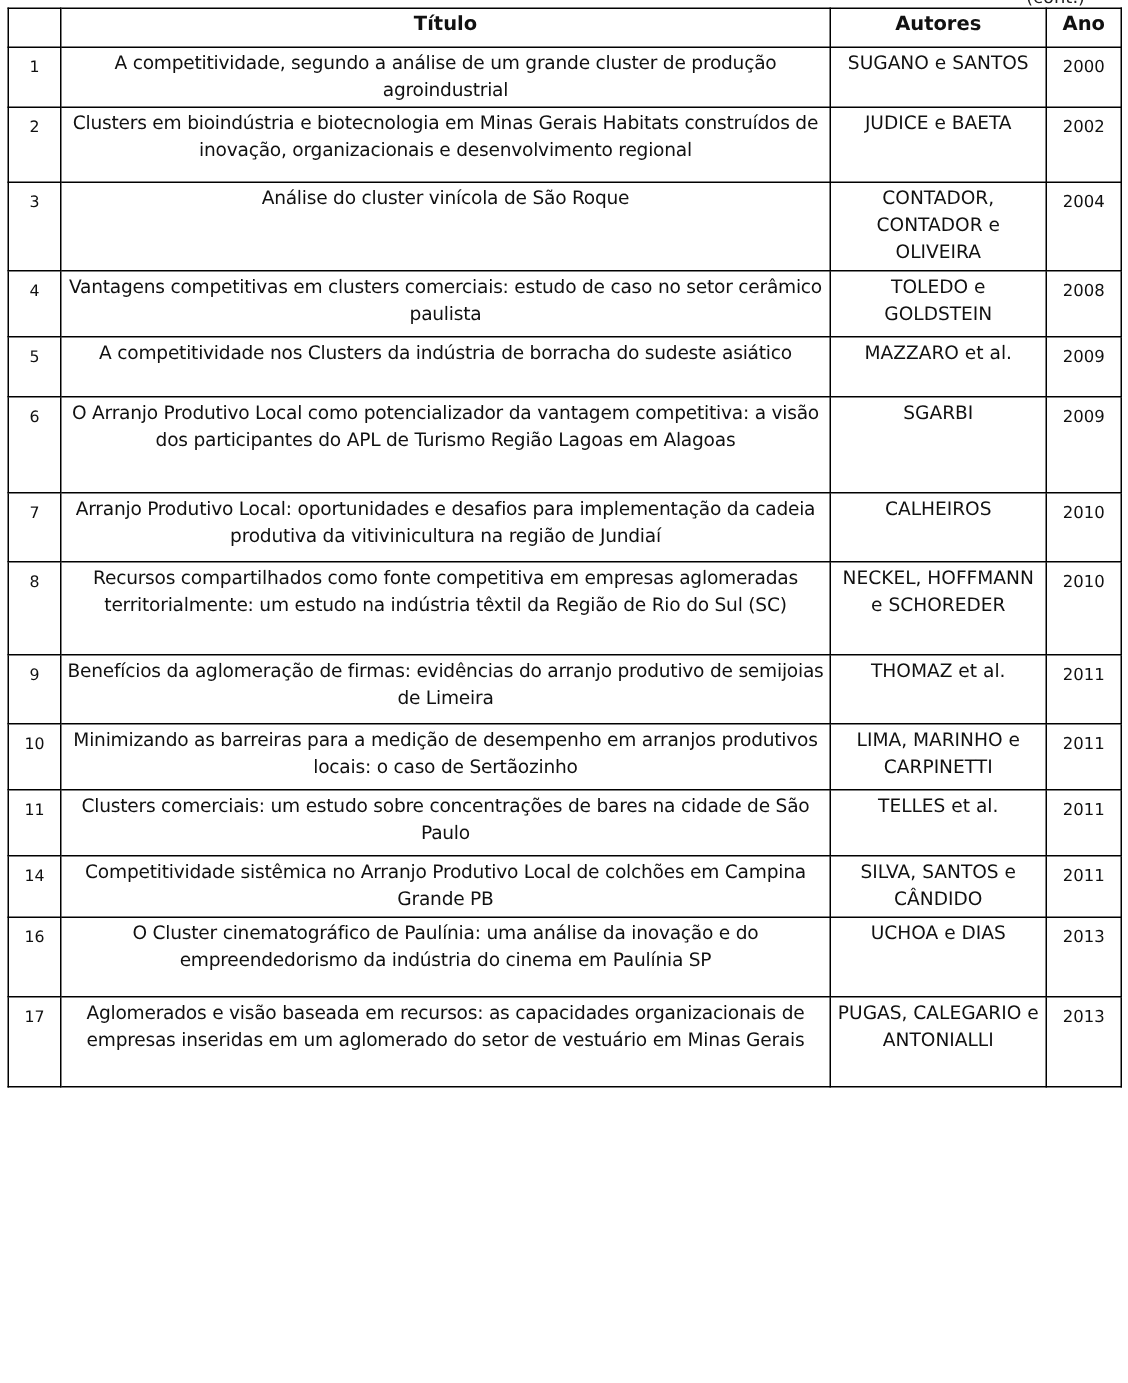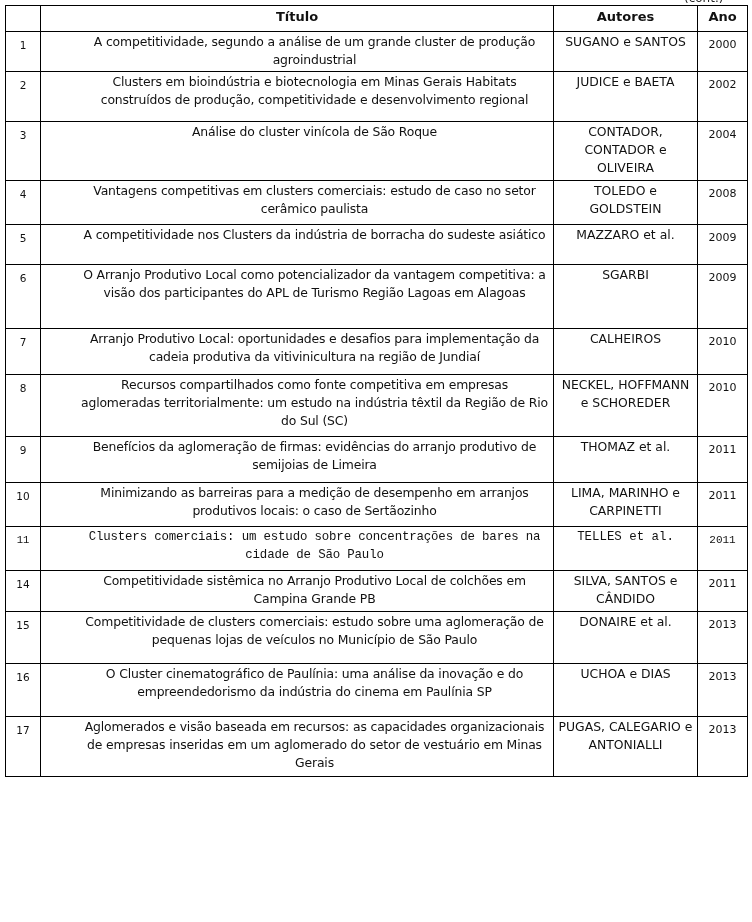--- a/index.html
+++ b/index.html
@@ -7,21 +7,21 @@
          font-family: "DejaVu Sans", sans-serif; color: #111; }
   .top-fragment { position: absolute; left: 684px; top: -9px; font-size: 12px; color: #222; }
   table { position: absolute; left: 5px; top: 5px; border-collapse: collapse; table-layout: fixed; border-radius: 13px; }
   td, th { border: 1px solid #000; vertical-align: top; padding: 1px 4px 0 4px;
            font-size: 12.4px; line-height: 18px; text-align: center; overflow: hidden; }
   th { font-weight: bold; font-size: 13px; height: 24px; line-height: 20px; }
   col.c-num { width: 35px; } col.c-title { width: 513px; }
   col.c-auth { width: 144px; } col.c-year { width: 50px; }
   td.num { font-size: 10.5px; padding-top: 4px; }
   td.year { font-size: 11px; padding-top: 4px; }
-  td.title { letter-spacing: -0.15px; padding-left: 39px; }
+  td.title { letter-spacing: -0.15px; }
 </style>
 </head>
 <body>
 
 <div class="top-fragment">(cont.)</div>
 
 <table>
   <colgroup>
     <col class="c-num">
       <col class="c-title">
@@ -38,21 +38,21 @@
   </thead>
   <tbody id="tbody">
       <tr style="height: 40px;">
         <td class="num">1</td>
         <td class="title">A competitividade, segundo a análise de um grande cluster de produção agroindustrial</td>
         <td class="auth">SUGANO e SANTOS</td>
         <td class="year">2000</td>
       </tr>
       <tr style="height: 50px;">
         <td class="num">2</td>
-        <td class="title">Clusters em bioindústria e biotecnologia em Minas Gerais  Habitats construídos de produção, competitividade e desenvolvimento regional</td>
+        <td class="title">Clusters em bioindústria e biotecnologia em Minas Gerais  Habitats construídos de inovação, organizacionais e desenvolvimento regional</td>
         <td class="auth">JUDICE e BAETA</td>
         <td class="year">2002</td>
       </tr>
       <tr style="height: 59px;">
         <td class="num">3</td>
         <td class="title">Análise do cluster vinícola de São Roque</td>
         <td class="auth">CONTADOR, CONTADOR e OLIVEIRA</td>
         <td class="year">2004</td>
       </tr>
       <tr style="height: 44px;">
@@ -90,37 +90,31 @@
         <td class="title">Benefícios da aglomeração de firmas: evidências do arranjo produtivo de semijoias de Limeira</td>
         <td class="auth">THOMAZ et al.</td>
         <td class="year">2011</td>
       </tr>
       <tr style="height: 44px;">
         <td class="num">10</td>
         <td class="title">Minimizando as barreiras para a medição de desempenho em arranjos produtivos locais: o caso de Sertãozinho</td>
         <td class="auth">LIMA, MARINHO e CARPINETTI</td>
         <td class="year">2011</td>
       </tr>
-      <tr style="height: 44px; font-family: Liberation Mono, monospace;">
+      <tr style="height: 44px;">
         <td class="num">11</td>
         <td class="title">Clusters comerciais: um estudo sobre concentrações de bares na cidade de São Paulo</td>
         <td class="auth">TELLES et al.</td>
         <td class="year">2011</td>
       </tr>
       <tr style="height: 41px;">
         <td class="num">14</td>
         <td class="title">Competitividade sistêmica no Arranjo Produtivo Local de colchões em Campina Grande PB</td>
         <td class="auth">SILVA, SANTOS e CÂNDIDO</td>
         <td class="year">2011</td>
-      </tr>
-      <tr style="height: 52px;">
-        <td class="num">15</td>
-        <td class="title">Competitividade de clusters comerciais: estudo sobre uma aglomeração de pequenas lojas de veículos no Município de São Paulo</td>
-        <td class="auth">DONAIRE et al.</td>
-        <td class="year">2013</td>
       </tr>
       <tr style="height: 53px;">
         <td class="num">16</td>
         <td class="title">O Cluster cinematográfico de Paulínia: uma análise da inovação e do empreendedorismo da indústria do cinema em Paulínia SP</td>
         <td class="auth">UCHOA e DIAS</td>
         <td class="year">2013</td>
       </tr>
       <tr style="height: 60px;">
         <td class="num">17</td>
         <td class="title">Aglomerados e visão baseada em recursos: as capacidades organizacionais de empresas inseridas em um aglomerado do setor de vestuário em Minas Gerais</td>

